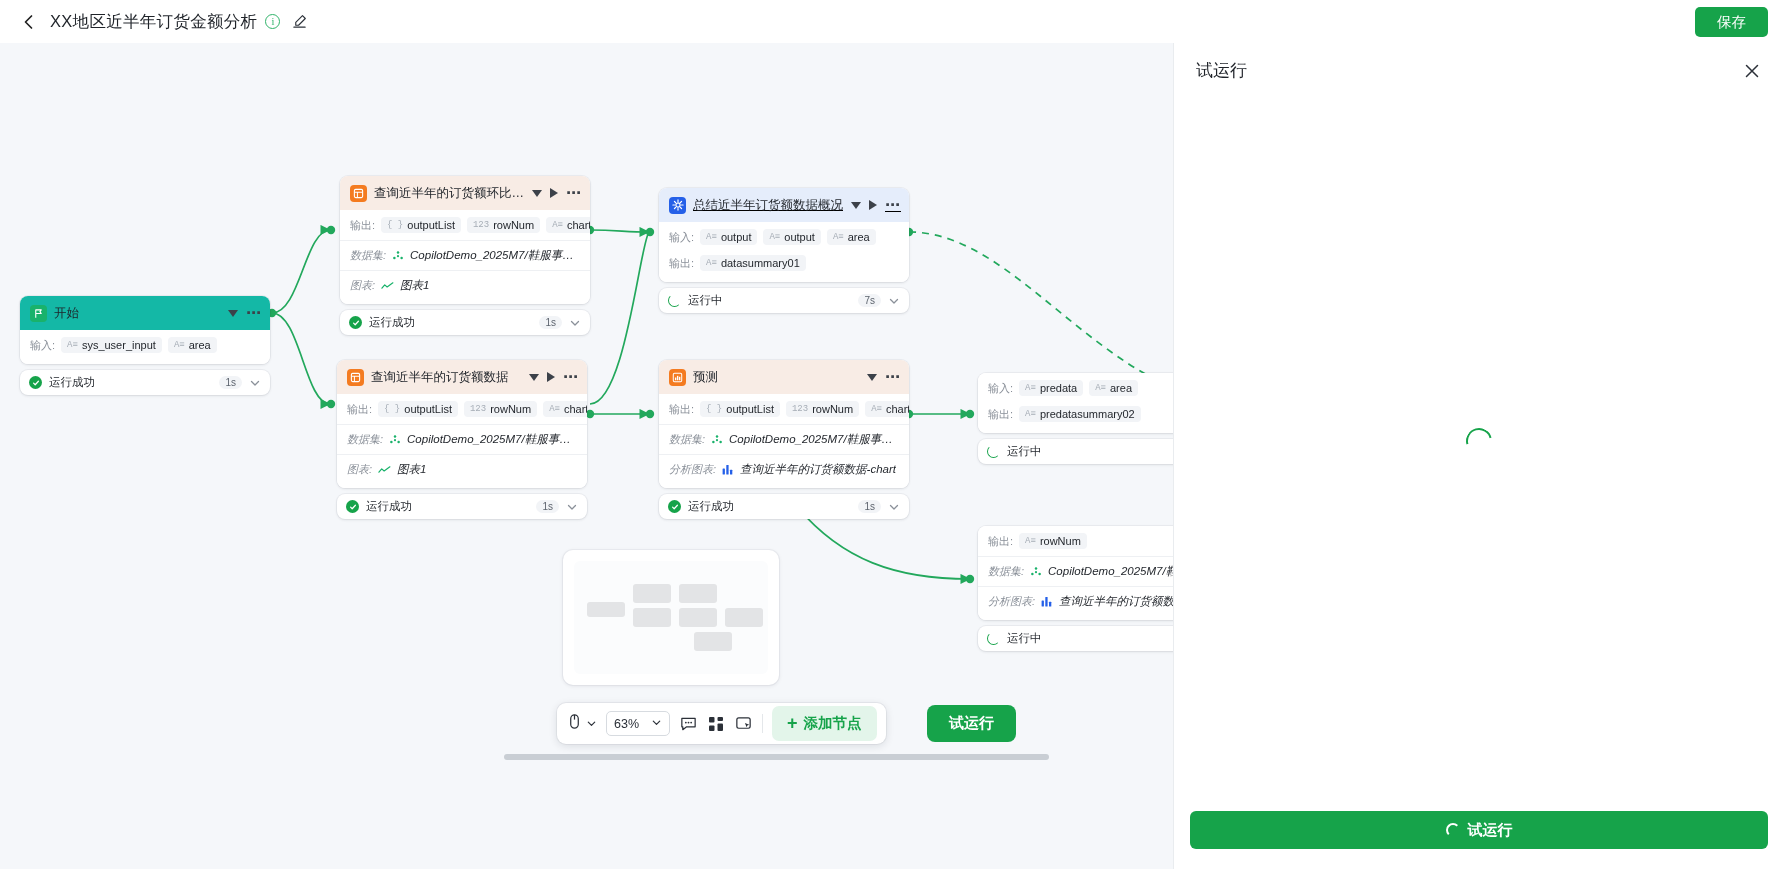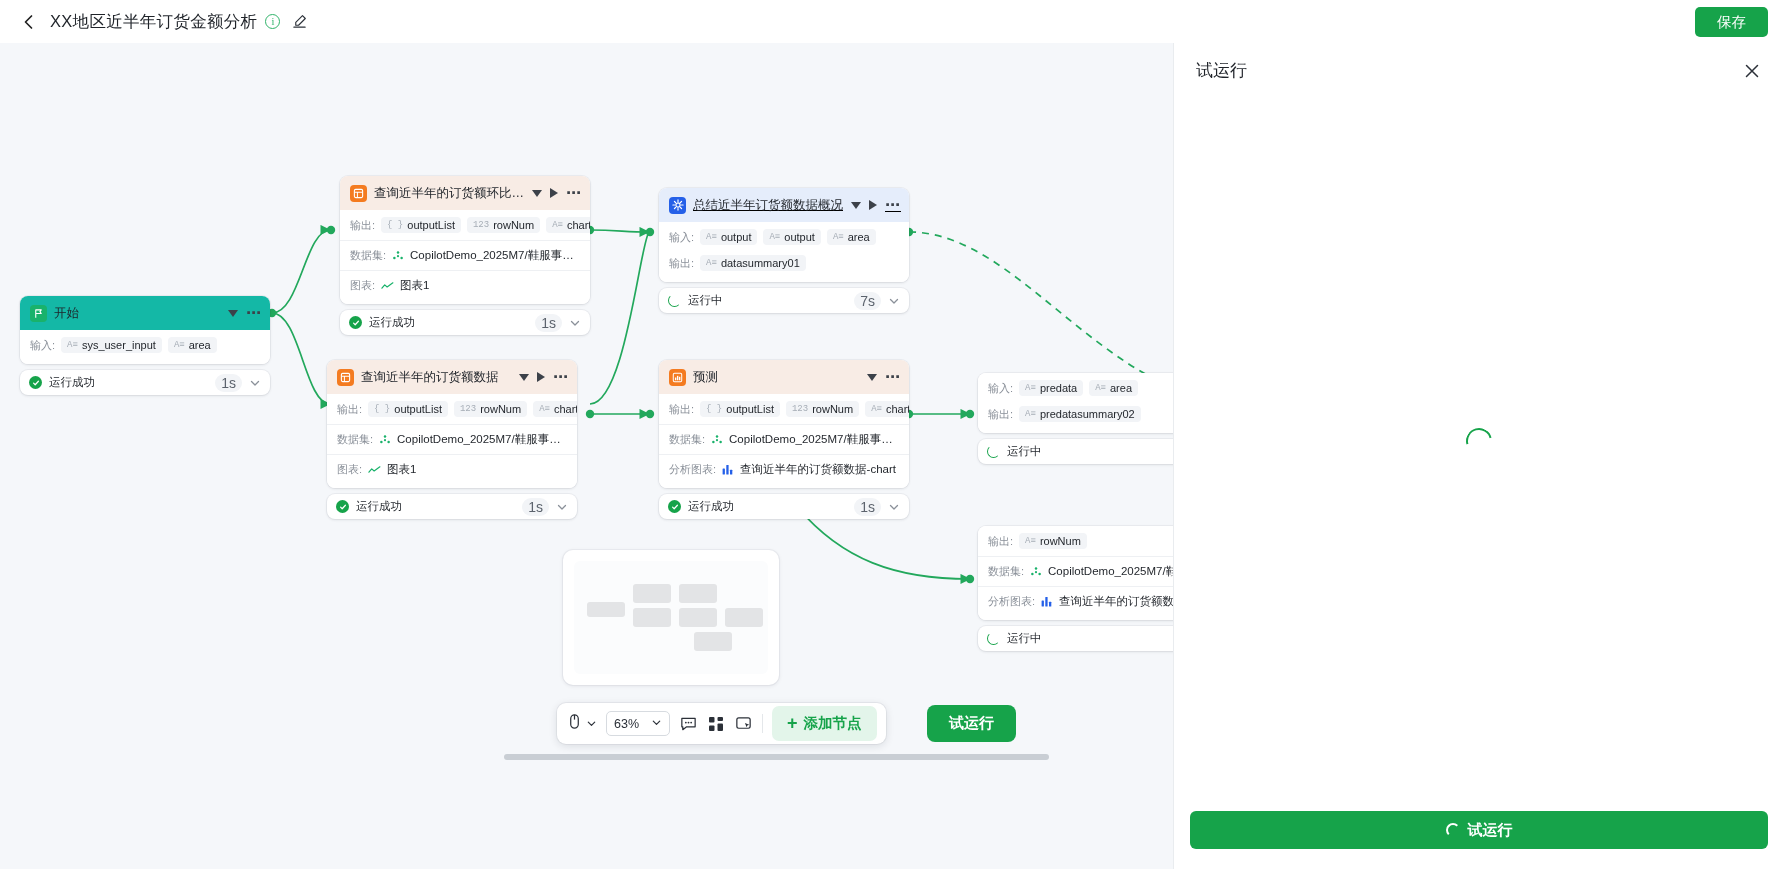--- a/index.html
+++ b/index.html
@@ -79,39 +79,39 @@
     display: flex; align-items: center; gap: 6px; padding: 5px 10px;
     font-size: 11px; white-space: nowrap; overflow: hidden;
   }
   .field-label { color: #8a9099; flex: none; font-size: 11px; }
   .pill {
     display: inline-flex; align-items: center; gap: 4px;
     background: #f2f4f7; border-radius: 4px; padding: 2px 6px;
     font-size: 11px; color: #1f2329; flex: none;
   }
   .ptype { color: #a6adb6; font-size: 9px; font-family: "Liberation Mono", monospace; }
-  .ds-row { display: flex; align-items: center; gap: 6px; padding: 5px 10px; font-size: 11px; overflow: hidden; }
+  .ds-row { display: flex; align-items: center; gap: 6px; padding: 5px 10px; font-size: 11px; overflow: hidden; font-style: italic; }
   .ds-val { color: #1f2329; font-size: 11.5px; white-space: nowrap; overflow: hidden; text-overflow: ellipsis; }
   .ds-icon { flex: none; display: flex; align-items: center; }
   .divider { height: 1px; background: #eef0f3; margin: 2px 0; }
 
   
   .status {
     margin-top: 6px; background: #fff; border-radius: 8px; height: 25px;
     display: flex; align-items: center; padding: 0 9px; gap: 7px;
     box-shadow: 0 1px 3px rgba(20,25,40,.10), 0 0 0 1px rgba(20,25,40,.045);
     font-size: 11.5px; color: #1f2329;
   }
   .st-ok { width: 13px; height: 13px; border-radius: 50%; background: #16a34a; flex: none; display:flex; align-items:center; justify-content:center; }
   .st-run {
     width: 13px; height: 13px; border-radius: 50%; flex: none;
     border: 1.8px solid #16a34a; border-right-color: transparent; border-top-color: transparent;
   }
   .st-text { flex: 1 1 auto; }
-  .st-time { background: #f2f4f7; border-radius: 9px; padding: 1px 6px; font-size: 14px; color: #5c636d; }
+  .st-time { background: #f2f4f7; border-radius: 9px; padding: 1px 6px; font-size: 10px; color: #5c636d; }
   .st-caret { color: #8a9099; cursor: pointer; display: flex; align-items: center; }
 
   
   .ghost {
     position: absolute; left: 563px; top: 507px; width: 216px; height: 135px;
     background: #fff; border-radius: 10px;
     box-shadow: 0 1px 4px rgba(20,25,40,.09), 0 0 0 1px rgba(20,25,40,.04);
     z-index: 5;
   }
   .ghost-inner { position: absolute; inset: 11px; background: #fbfcfd; border-radius: 6px; }
@@ -411,21 +411,21 @@
             <span class="st-run"></span>
             <span class="st-text">运行中</span>
             <span class="st-time">7s</span>
             <span class="st-caret">
               <svg width="12" height="12" viewBox="0 0 12 12" fill="none">
                 <path d="M2.5 4.5L6 8l3.5-3.5" stroke="#8a9099" stroke-width="1.3" stroke-linecap="round" stroke-linejoin="round"></path>
               </svg>
             </span>
           </div>
         </div>
-        <div class="node" style="left: 327px; top: 317px;">
+        <div class="node" style="left: 337px; top: 317px;">
           <div class="node-card">
             <div class="node-head orange">
               <span class="node-icon orange">
                 <svg width="11" height="11" viewBox="0 0 12 12">
                   <rect x="1.5" y="1.5" width="9" height="9" rx="1.4" stroke="white" stroke-width="1.2" fill="none"></rect>
                   <path d="M1.5 4.6h9M4.8 4.6v5.9" stroke="white" stroke-width="1.1"></path>
                 </svg>
               </span>
               <span class="node-title">查询近半年的订货额数据</span>
               <span class="head-ctrls">

